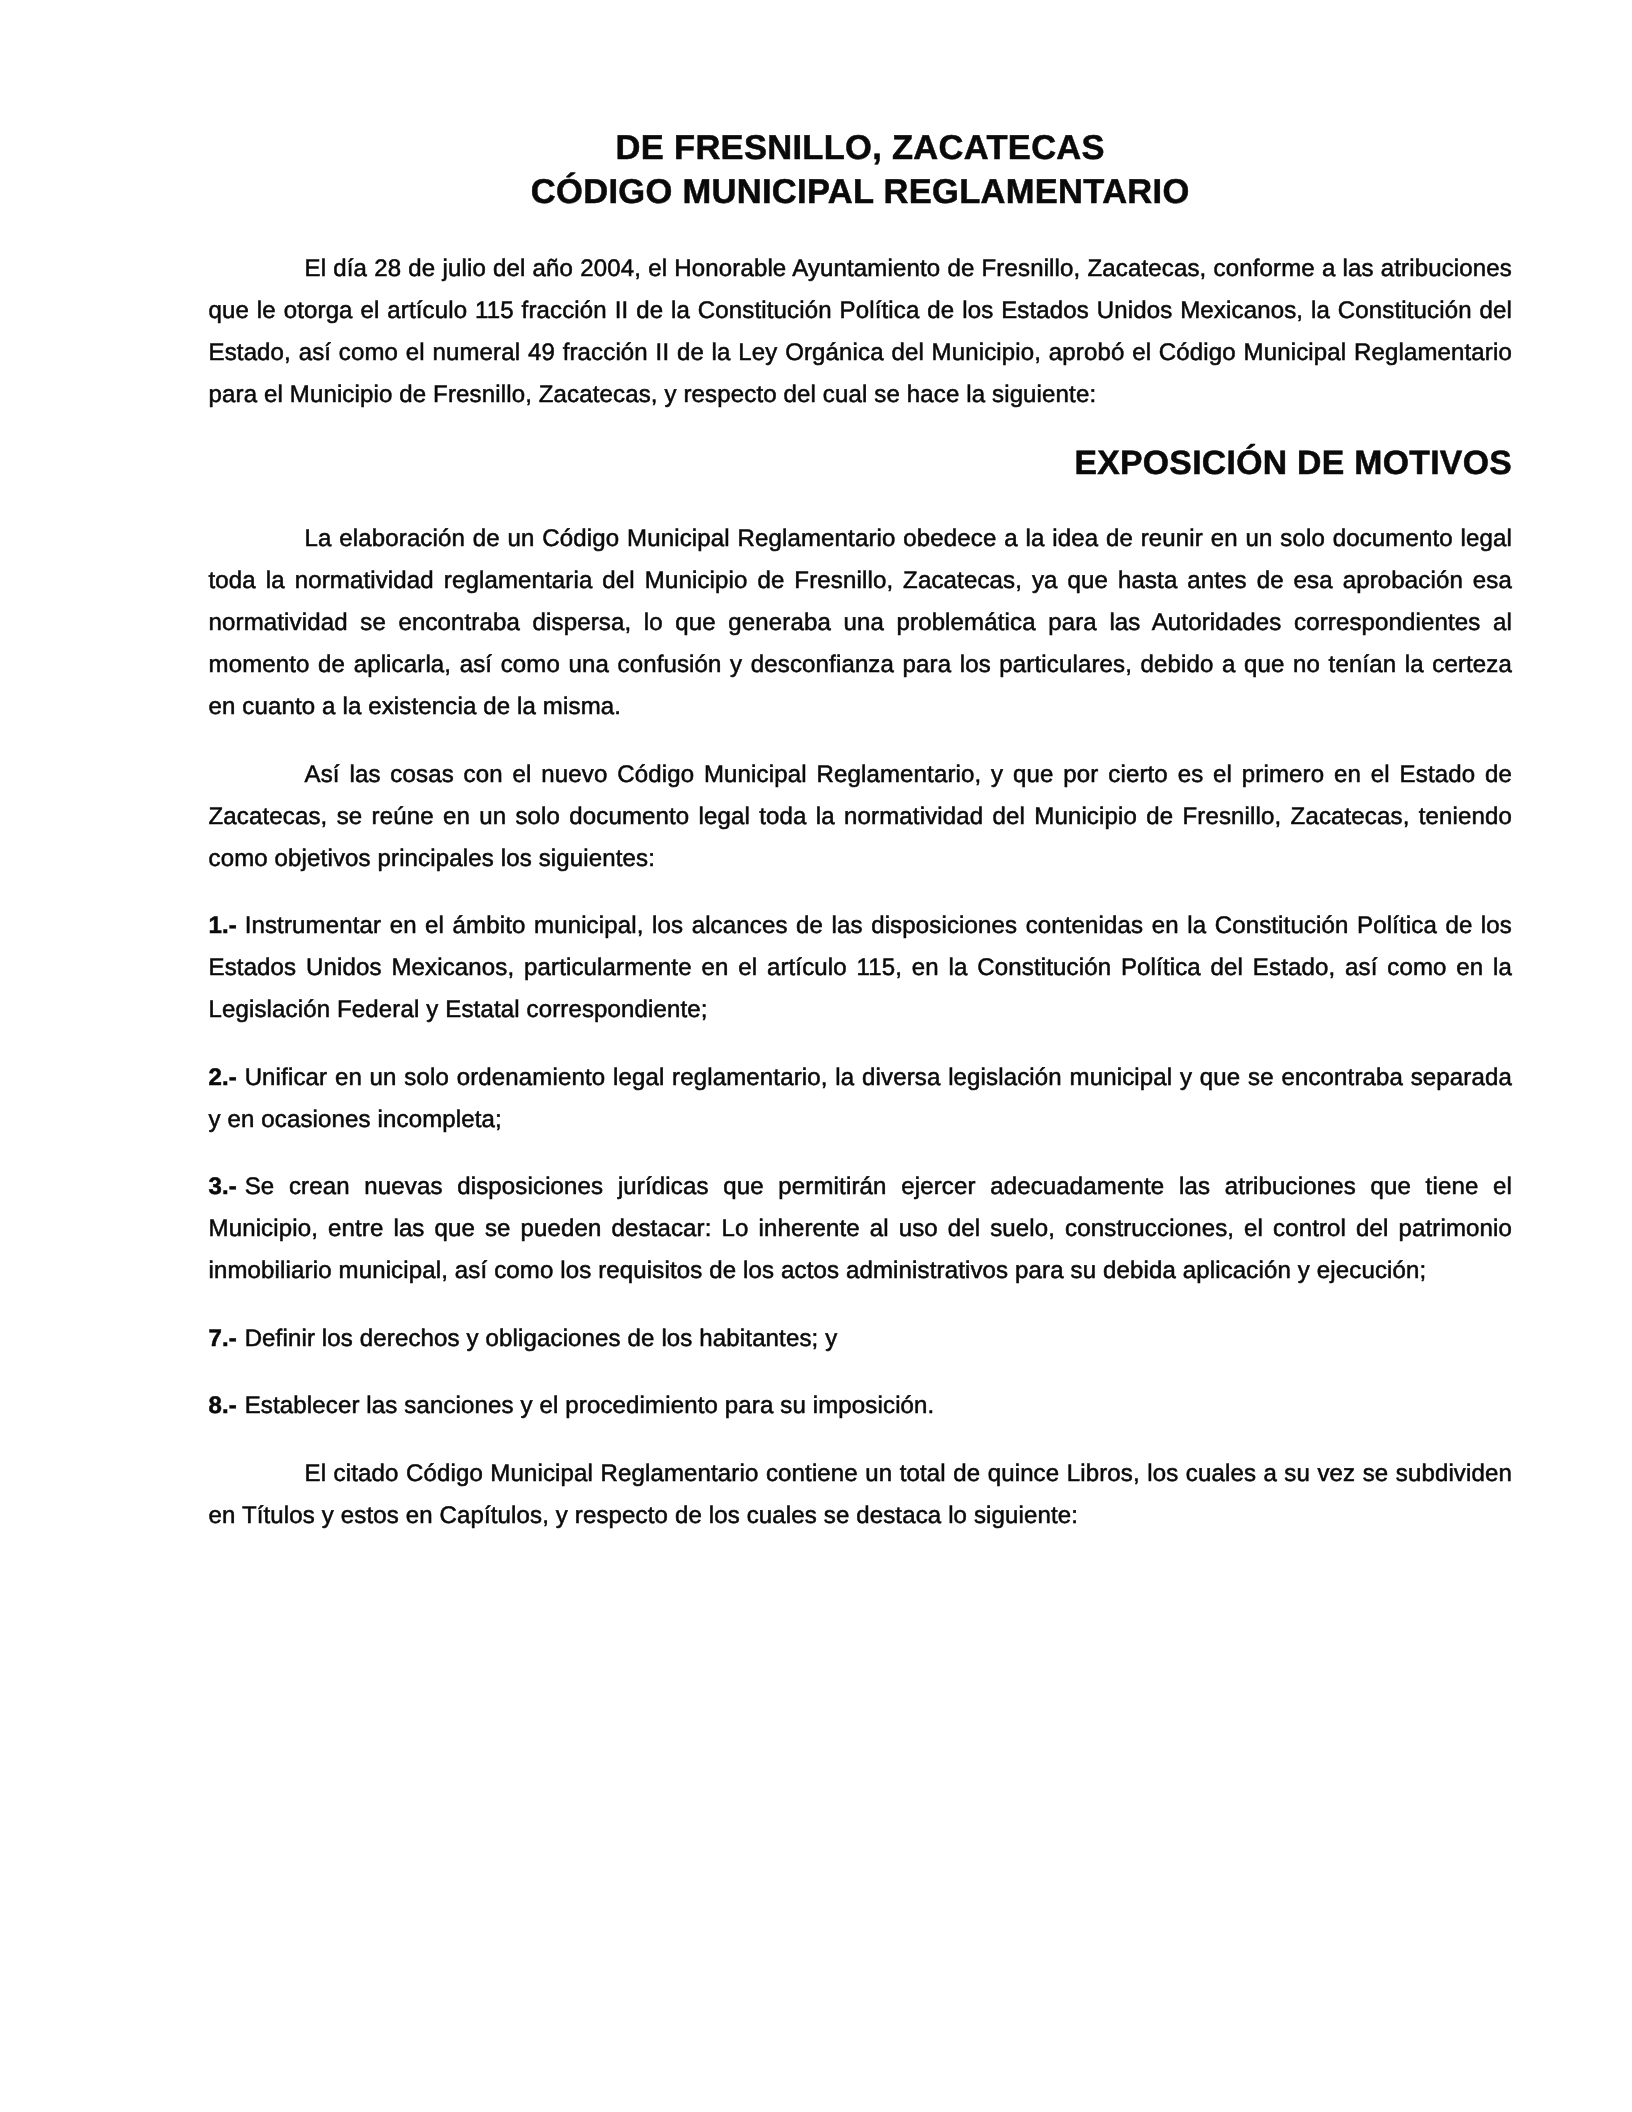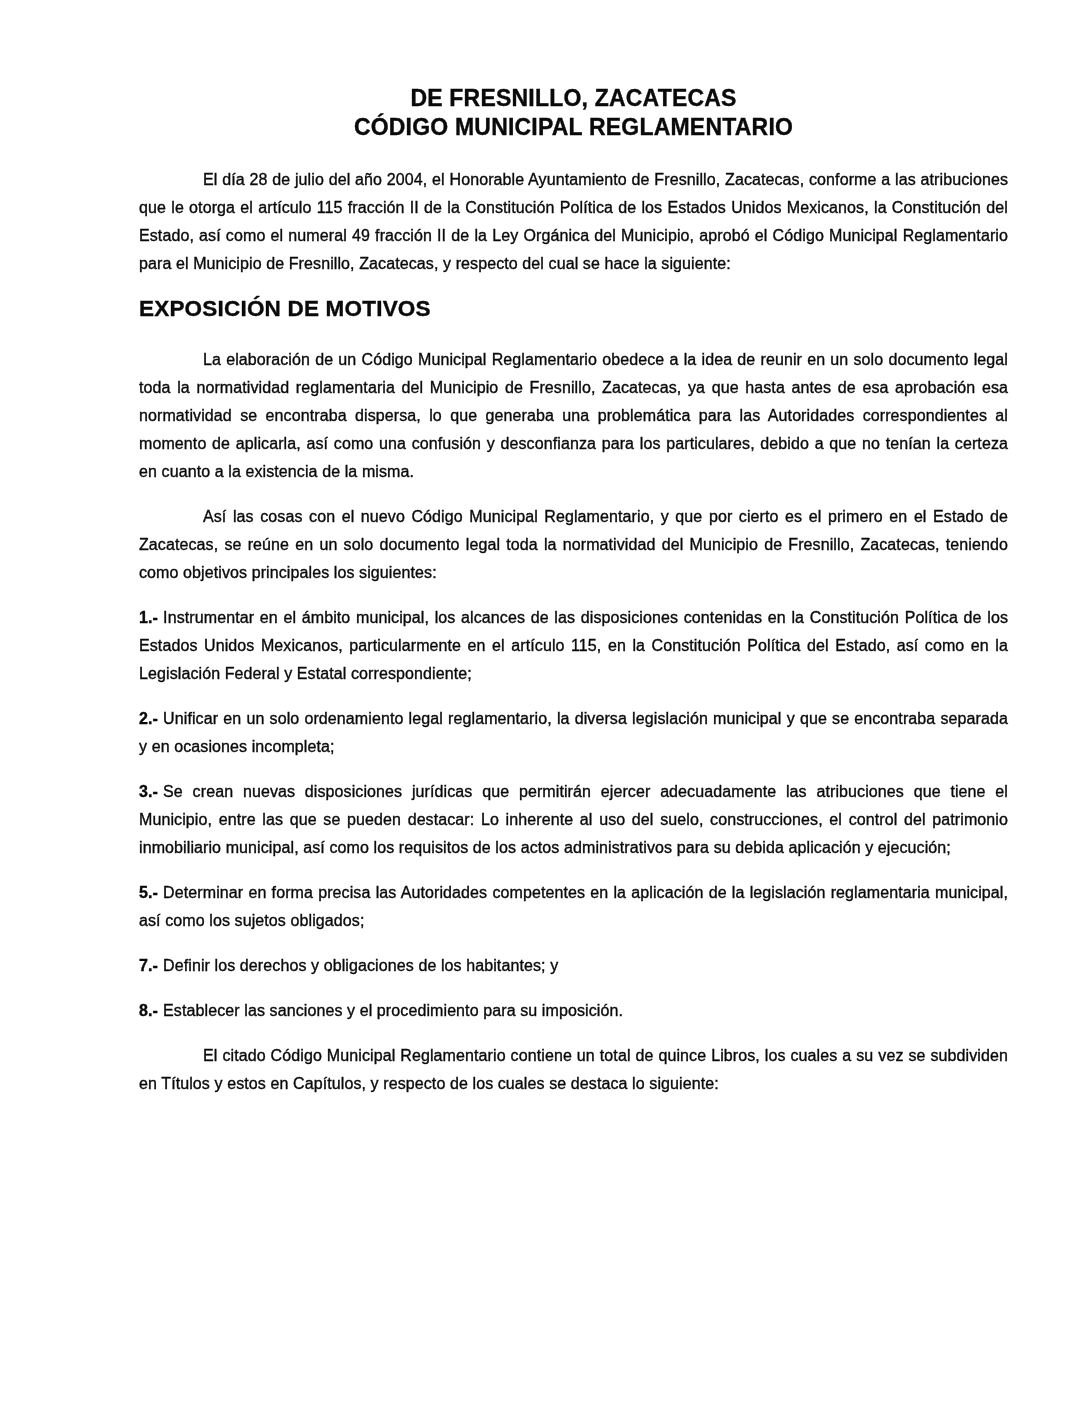--- a/index.html
+++ b/index.html
@@ -33,21 +33,21 @@
   .para {
     margin: 0 0 17px 0;
     font-size: 16px;
     line-height: 28px;
     text-align: justify;
     letter-spacing: 0.1px;
   }
   .indent { text-indent: 64px; }
   .section-heading {
     margin: 4px 0 23px 0;
-    text-align: left;
+    text-align: right;
     font-size: 22.5px;
     line-height: 28px;
     font-weight: bold;
     letter-spacing: 0.2px;
   }
   .obj-num {
     font-weight: bold;
     margin-right: 0.32em;
   }
 </style>
@@ -69,21 +69,20 @@
 
   <p class="para indent">Así las cosas con el nuevo Código Municipal Reglamentario, y que por cierto es el primero en el Estado de Zacatecas, se reúne en un solo documento legal toda la normatividad del Municipio de Fresnillo, Zacatecas, teniendo como objetivos principales los siguientes:</p>
 
   <p class="para"><span class="obj-num">1.-</span><span>Instrumentar en el ámbito municipal, los alcances de las disposiciones contenidas en la Constitución Política de los Estados Unidos Mexicanos, particularmente en el artículo 115, en la Constitución Política del Estado, así como en la Legislación Federal y Estatal correspondiente;</span></p>
 
   <p class="para"><span class="obj-num">2.-</span><span>Unificar en un solo ordenamiento legal reglamentario, la diversa legislación municipal y que se encontraba separada y en ocasiones incompleta;</span></p>
 
   <p class="para"><span class="obj-num">3.-</span><span>Se crean nuevas disposiciones jurídicas que permitirán ejercer adecuadamente las atribuciones que tiene el Municipio, entre las que se pueden destacar: Lo inherente al uso del suelo, construcciones, el control del patrimonio inmobiliario municipal, así como los requisitos de los actos administrativos para su debida aplicación y ejecución;</span></p>
 
 
-  <p class="para"><span class="obj-num">5.-</span><span>Determinar en forma precisa las Autoridades competentes en la aplicación de la legislación reglamentaria municipal, así como los sujetos obligados;</span></p>
 
 
   <p class="para"><span class="obj-num">7.-</span><span>Definir los derechos y obligaciones de los habitantes; y</span></p>
 
   <p class="para"><span class="obj-num">8.-</span><span>Establecer las sanciones y el procedimiento para su imposición.</span></p>
 
   <p class="para indent">El citado Código Municipal Reglamentario contiene un total de quince Libros, los cuales a su vez se subdividen en Títulos y estos en Capítulos, y respecto de los cuales se destaca lo siguiente:</p>
 
 </div>
 

